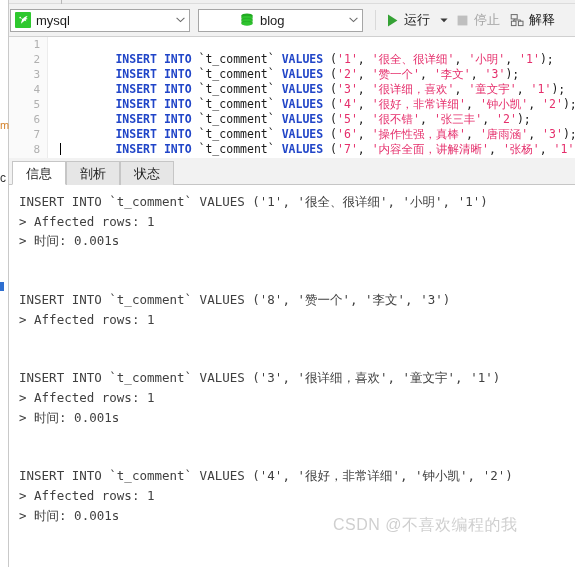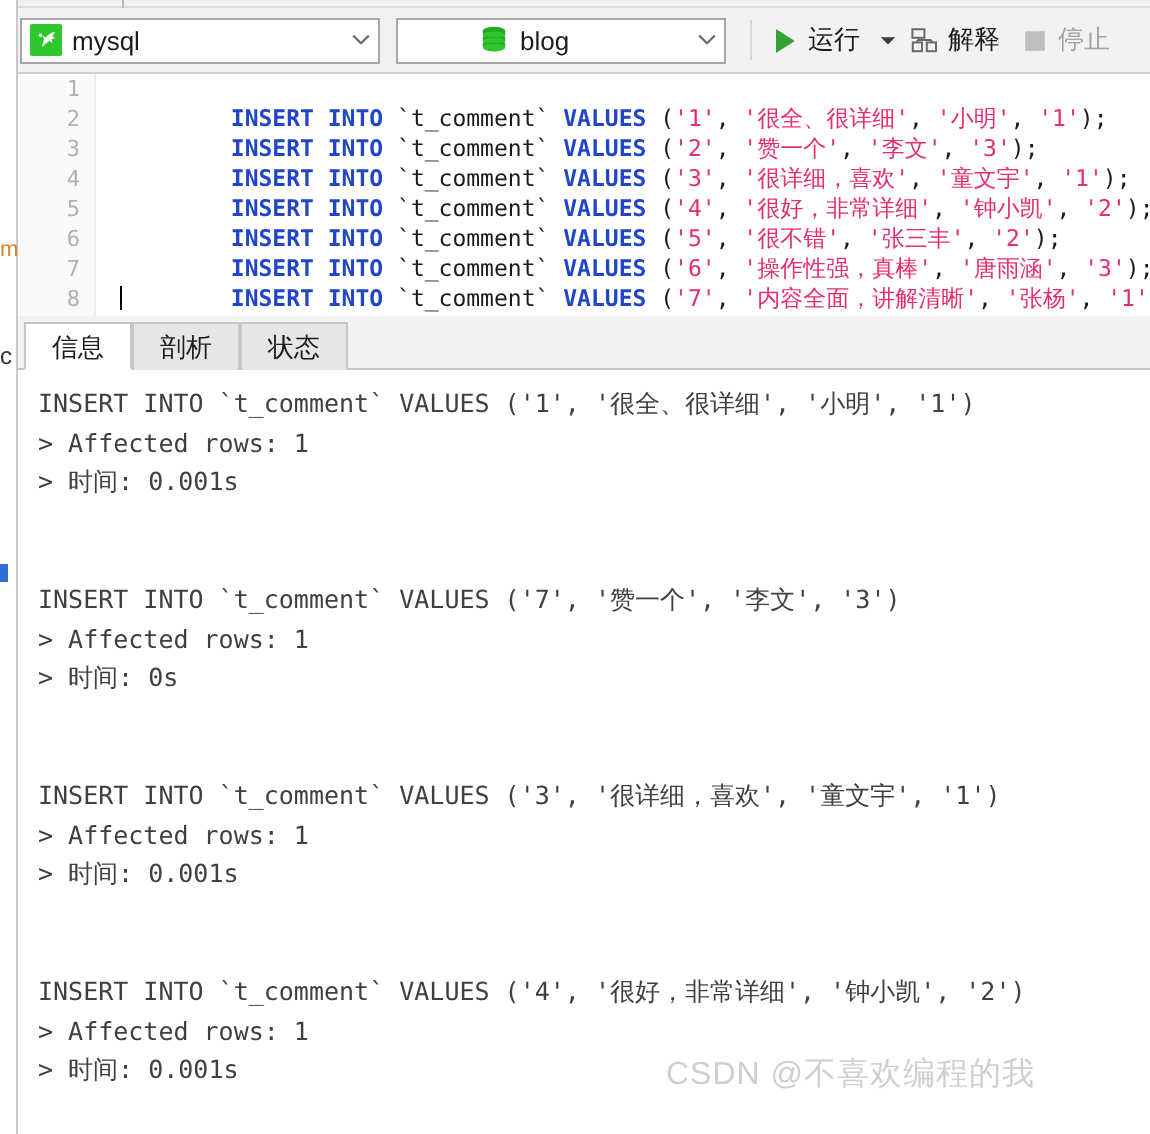--- a/index.html
+++ b/index.html
@@ -305,21 +305,21 @@
     font-size: 12.5px;
     color: #404040;
     white-space: pre;
   }
   .out-line.blank { color: transparent; }
 
   
   .watermark {
     position: absolute;
     left: 333px;
-    top: 527px;
+    top: 515px;
     font-family: "Liberation Sans", "DejaVu Sans", sans-serif;
     font-size: 16px;
     color: rgba(140,140,140,0.42);
     white-space: nowrap;
     letter-spacing: 0.5px;
     z-index: 9;
     pointer-events: none;
   }
 </style>
 </head>
@@ -383,39 +383,39 @@
       </span>
       <span class="lbl">运行</span>
     </div>
 
     <div class="run-caret">
       <svg width="8" height="5" viewBox="0 0 8 5">
         <path d="M0.4 0.6 L4 4.2 L7.6 0.6" fill="#3a3a3a"></path>
       </svg>
     </div>
 
+    <div class="tb-btn disabled">
+      <span class="tb-ico">
+        <svg width="15" height="15" viewBox="0 0 15 15">
+          <rect x="2.6" y="2.6" width="9.8" height="9.8" fill="#bfbfbf"></rect>
+        </svg>
+      </span>
+      <span class="lbl">停止</span>
+    </div>
+
     <div class="tb-btn">
       <span class="tb-ico">
         <svg width="15" height="15" viewBox="0 0 15 15">
           <rect x="1.2" y="1.6" width="6.0" height="4.3" fill="none" stroke="#6a6a6a" stroke-width="1"></rect>
           <rect x="1.4" y="8.2" width="4.6" height="4.4" fill="none" stroke="#6a6a6a" stroke-width="1"></rect>
           <rect x="8.4" y="8.2" width="4.6" height="4.4" fill="none" stroke="#6a6a6a" stroke-width="1"></rect>
           <path d="M4.2 5.9 L4.2 7.0 M3.7 7.0 L10.7 7.0 M3.7 7.0 L3.7 8.2 M10.7 7.0 L10.7 8.2" fill="none" stroke="#6a6a6a" stroke-width="1"></path>
         </svg>
       </span>
       <span class="lbl">解释</span>
-    </div>
-
-    <div class="tb-btn disabled">
-      <span class="tb-ico">
-        <svg width="15" height="15" viewBox="0 0 15 15">
-          <rect x="2.6" y="2.6" width="9.8" height="9.8" fill="#bfbfbf"></rect>
-        </svg>
-      </span>
-      <span class="lbl">停止</span>
     </div>
   </div>
 
   <div class="editor">
     <div class="gutter">
       <div class="gutter-line">1</div>
       <div class="gutter-line">2</div>
       <div class="gutter-line">3</div>
       <div class="gutter-line">4</div>
       <div class="gutter-line">5</div>
@@ -465,23 +465,22 @@
     <div class="tab" style="left:111px;">状态</div>
   </div>
 
   <div class="output">
     <div class="out-inner">
       <div class="out-line">INSERT INTO `t_comment` VALUES ('1', '很全、很详细', '小明', '1')</div>
       <div class="out-line">&gt; Affected rows: 1</div>
       <div class="out-line">&gt; 时间: 0.001s</div>
       <div class="out-line blank">&nbsp;</div>
       <div class="out-line blank">&nbsp;</div>
-      <div class="out-line">INSERT INTO `t_comment` VALUES ('7', '赞一个', '李文', '3')</div>
+      <div class="out-line">INSERT INTO `t_comment` VALUES ('8', '赞一个', '李文', '3')</div>
       <div class="out-line">&gt; Affected rows: 1</div>
-      <div class="out-line">&gt; 时间: 0s</div>
       <div class="out-line blank">&nbsp;</div>
       <div class="out-line blank">&nbsp;</div>
       <div class="out-line">INSERT INTO `t_comment` VALUES ('3', '很详细，喜欢', '童文宇', '1')</div>
       <div class="out-line">&gt; Affected rows: 1</div>
       <div class="out-line">&gt; 时间: 0.001s</div>
       <div class="out-line blank">&nbsp;</div>
       <div class="out-line blank">&nbsp;</div>
       <div class="out-line">INSERT INTO `t_comment` VALUES ('4', '很好，非常详细', '钟小凯', '2')</div>
       <div class="out-line">&gt; Affected rows: 1</div>
       <div class="out-line">&gt; 时间: 0.001s</div>

